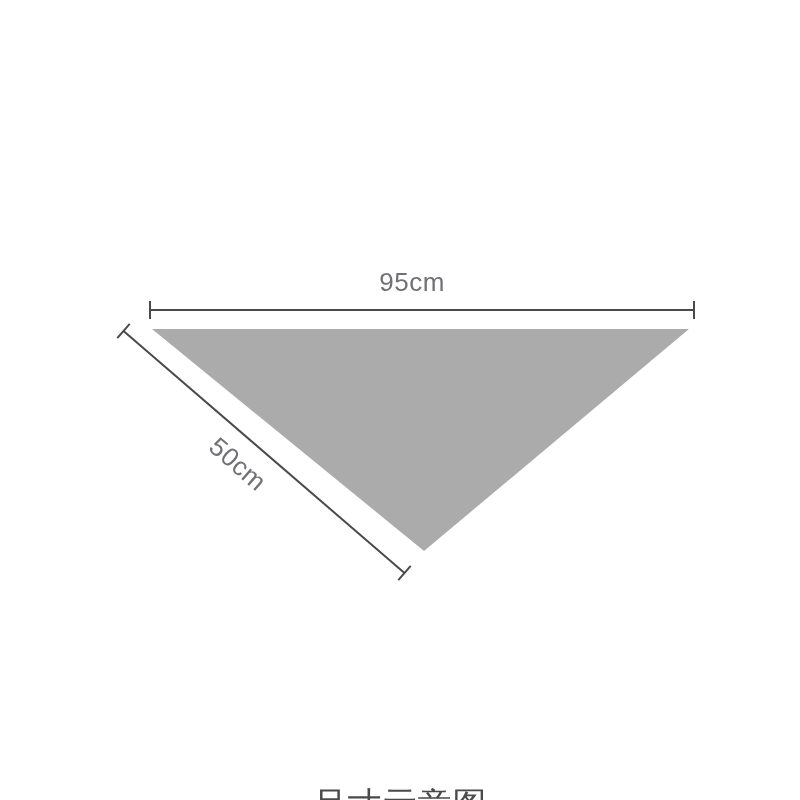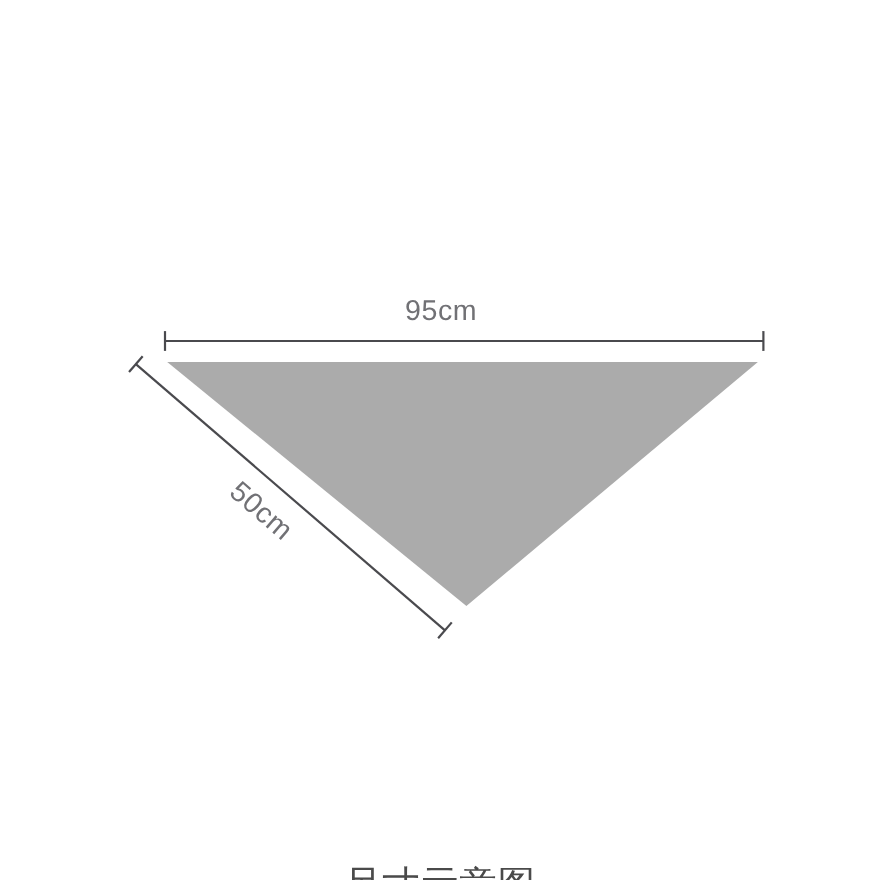--- a/index.html
+++ b/index.html
@@ -36,21 +36,21 @@
   .dim-label {
     position: absolute;
     color: var(--label-text, #717175);
     font-size: 26px;
     line-height: 1;
     letter-spacing: 0.5px;
     white-space: nowrap;
     user-select: none;
   }
   .dim-label.top-width {
-    left: 401px;
+    left: 412px;
     top: 269px;
     transform: translateX(-50%);
   }
   .dim-label.side-length {
     left: 238px;
     top: 464px;
     transform: translate(-50%, -50%) rotate(41deg);
   }
   .caption {
     position: absolute;

